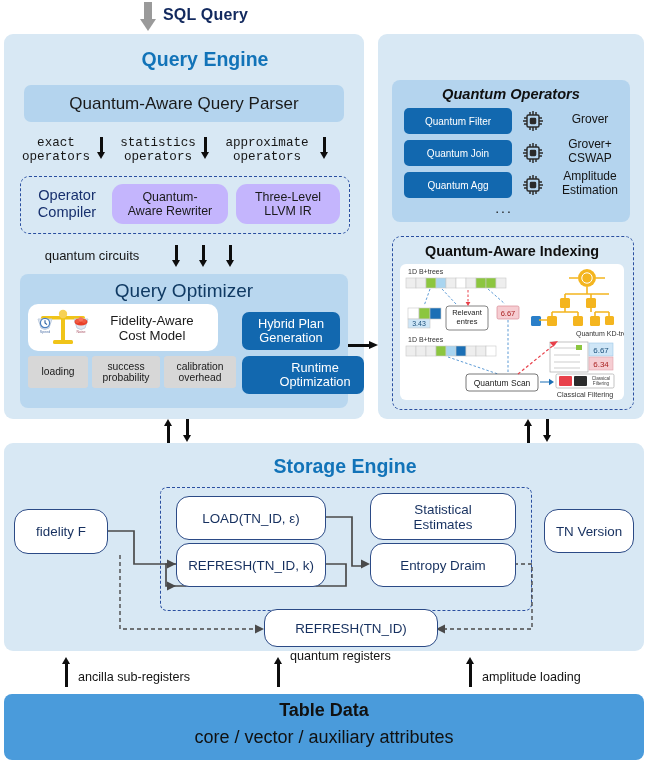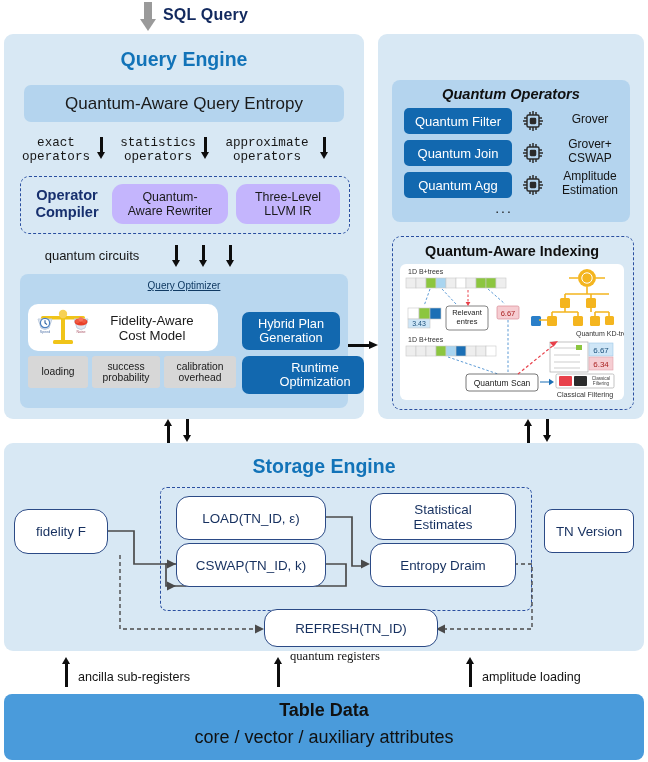--- a/index.html
+++ b/index.html
@@ -12,21 +12,21 @@
   #sql-arrow .shaft{position:absolute;left:4px;top:0;width:8px;height:19px;background:#9a9a9a;}
   #sql-arrow .head{position:absolute;left:0;top:17px;width:0;height:0;border-left:8px solid transparent;border-right:8px solid transparent;border-top:12px solid #9a9a9a;}
   #sql-query-label{left:163px;top:6px;font-size:16px;font-weight:bold;color:#12295e;letter-spacing:.2px;}
 
   
   .panel{background:#d8e8f4;border-radius:9px;}
   #query-engine-panel{left:4px;top:34px;width:360px;height:385px;}
   #execution-engine-panel{left:378px;top:34px;width:266px;height:385px;}
   #storage-engine-panel{left:4px;top:443px;width:640px;height:208px;}
 
-  .panel-title{font-size:19.5px;font-weight:bold;color:#1273b8;text-align:center;}
+  .panel-title{font-size:19.5px;font-weight:bold;color:#1273b8;text-align:center;padding-left:21px;}
   #query-engine-title{left:4px;top:48px;width:360px;}
   #execution-engine-title{left:378px;top:48px;width:266px;margin-top:44px;}
   #storage-engine-title{left:4px;top:455px;width:640px;}
 
   
   #query-parser{left:24px;top:85px;width:320px;height:37px;background:#b4d4ee;border-radius:7px;font-size:17px;color:#1a1a1a;}
 
   
   .oplabel{font-size:12.6px;color:#161616;line-height:14px;text-align:center;font-family:Liberation Mono, monospace;}
   #oplabel-exact{left:18px;top:136px;width:76px;}
@@ -50,40 +50,40 @@
   .oc-chip{position:absolute;background:#c4b5fd;border-radius:11px;font-size:12.4px;color:#1a1a1a;line-height:14px;}
   #oc-rewriter{left:112px;top:184px;width:116px;height:40px;}
   #oc-llvm{left:236px;top:184px;width:104px;height:40px;}
 
   
   #quantum-circuits-label{left:22px;top:248px;width:140px;font-size:13px;color:#161616;text-align:center;}
   #arrow-qc1{left:172px;top:245px;} #arrow-qc2{left:199px;top:245px;} #arrow-qc3{left:226px;top:245px;}
 
   
   #query-optimizer-box{left:20px;top:274px;width:328px;height:134px;background:#b9d7ef;border-radius:8px;}
-  #query-optimizer-title{left:20px;top:280px;width:328px;font-size:10px;color:#103a63;text-align:center;text-decoration:underline;}
+  #query-optimizer-title{left:20px;top:280px;width:328px;font-size:19px;color:#103a63;text-align:center;}
   #cost-model-card{left:28px;top:304px;width:190px;height:47px;background:#fff;border-radius:10px;display:flex;align-items:center;}
   #cost-model-label{font-size:13.2px;color:#1a1a1a;line-height:15px;text-align:center;flex:1;}
   .metric{position:absolute;background:#d7d7d7;border-radius:3px;font-size:10.3px;color:#1a1a1a;line-height:11.5px;text-align:center;}
   #metric-latency{left:28px;top:356px;width:60px;height:32px;}
   #metric-success{left:92px;top:356px;width:68px;height:32px;}
   #metric-calibration{left:164px;top:356px;width:72px;height:32px;}
   .blue-btn{position:absolute;background:#1268af;border-radius:7px;color:#fff;font-size:12.8px;line-height:14.5px;text-align:center;}
   #hybrid-plan-btn{left:242px;top:312px;width:98px;height:38px;}
   #runtime-opt-btn{left:242px;top:356px;width:98px;height:38px;padding-left:24px;}
 
   
   #arrow-exec-to-query{left:348px;top:341px;width:30px;height:9px;}
   #arrow-exec-to-query .shaft{position:absolute;left:0;top:3px;width:22px;height:3px;background:#0d0d0d;}
   #arrow-exec-to-query .head{position:absolute;left:21px;top:0;width:0;height:0;border-top:4.5px solid transparent;border-bottom:4.5px solid transparent;border-left:9px solid #0d0d0d;}
 
   
   #quantum-operators-box{left:392px;top:80px;width:238px;height:142px;background:#b4d4ee;border-radius:8px;}
   #quantum-operators-title{left:392px;top:86px;width:238px;font-size:14.6px;font-weight:bold;color:#101010;text-align:center;font-style:italic;}
-  .qop-btn{position:absolute;left:404px;width:108px;height:26px;background:#1268af;border-radius:5px;color:#fff;font-size:13px;}
+  .qop-btn{position:absolute;left:404px;width:108px;height:26px;background:#1268af;border-radius:5px;color:#fff;font-size:10px;}
   .chip-icon{position:absolute;left:522px;width:22px;height:24px;}
   .qop-algo{position:absolute;left:552px;width:76px;font-size:12px;color:#141414;line-height:13.5px;text-align:center;}
   #qop-ellipsis{left:392px;top:200px;width:224px;font-size:14px;color:#1a1a1a;text-align:center;letter-spacing:2px;}
 
   
   #indexing-box{left:392px;top:236px;width:240px;height:172px;border:1.6px dashed #2a4fa0;border-radius:9px;}
   #indexing-title{left:392px;top:243px;width:240px;font-size:14.4px;font-weight:bold;color:#101010;text-align:center;}
   #indexing-canvas{left:400px;top:264px;width:224px;height:136px;background:#fff;border-radius:6px;overflow:hidden;}
 
   
@@ -93,67 +93,67 @@
   .updown .d{left:19px;top:0;height:24px;} .updown .d .shaft{height:17px;} .updown .d .head{top:16px;}
 
   
   #storage-dashed-box{left:160px;top:487px;width:370px;height:122px;border:1.5px dashed #2a4fa0;border-radius:7px;}
   .wbox{position:absolute;background:#fff;border:1.4px solid #2b4a86;border-radius:13px;font-size:13.4px;color:#16305f;line-height:15px;text-align:center;}
   #fidelity-box{left:14px;top:509px;width:92px;height:43px;border-radius:14px;}
   #load-box{left:176px;top:496px;width:148px;height:42px;}
   #sample-box{left:176px;top:543px;width:148px;height:42px;}
   #stat-estimates-box{left:370px;top:493px;width:144px;height:45px;}
   #entropy-drain-box{left:370px;top:543px;width:144px;height:42px;}
-  #tn-version-box{left:544px;top:509px;width:88px;height:42px;border-radius:8px;}
+  #tn-version-box{left:544px;top:509px;width:88px;height:42px;border-radius:14px;}
   #refresh-box{left:264px;top:609px;width:172px;height:36px;}
 
   
   #bottom-arrow-1{left:62px;top:657px;} #bottom-arrow-2{left:274px;top:657px;} #bottom-arrow-3{left:466px;top:657px;}
   .uarrow.h30 .shaft{height:23px;}
   .bl{position:absolute;font-size:12.6px;color:#141414;}
-  #bottom-label-1{left:78px;top:670px;} #bottom-label-2{left:290px;top:649px;font-family:Liberation Serif, serif;} #bottom-label-3{left:482px;top:670px;}
+  #bottom-label-1{left:78px;top:670px;} #bottom-label-2{left:290px;top:649px;} #bottom-label-3{left:482px;top:670px;}
 
   
   #table-data-bar{left:4px;top:694px;width:640px;height:66px;background:#4a9bdb;border-radius:8px;}
   #table-data-title{left:4px;top:700px;width:640px;font-size:18px;font-weight:bold;color:#111;text-align:center;}
   #table-data-sub{left:4px;top:727px;width:640px;font-size:18px;color:#111;text-align:center;}
 </style>
 </head>
 <body>
 
 <div class="abs" id="sql-arrow">
   <div class="shaft"></div>
     <div class="head"></div>
 </div>
 <div class="abs" id="sql-query-label">SQL Query</div>
 
 <div class="abs panel" id="query-engine-panel"></div>
 <div class="abs panel-title" id="query-engine-title">Query Engine</div>
 
-<div class="abs ctr" id="query-parser">Quantum-Aware Query Entropy</div>
+<div class="abs ctr" id="query-parser">Quantum-Aware Query Parser</div>
 
 <div class="abs oplabel" id="oplabel-exact">exact<br>operators</div>
 <div class="abs oplabel" id="oplabel-statistics">statistics<br>operators</div>
 <div class="abs oplabel" id="oplabel-approximate">approximate<br>operators</div>
 
 <div class="darrow h22" id="arrow-exact">
     <div class="shaft"></div>
     <div class="head"></div>
   </div>
 <div class="darrow h22" id="arrow-statistics">
     <div class="shaft"></div>
     <div class="head"></div>
   </div>
 <div class="darrow h22" id="arrow-approximate">
     <div class="shaft"></div>
     <div class="head"></div>
   </div>
 
 <div class="abs" id="operator-compiler-box"></div>
-<div class="abs ctr" id="operator-compiler-label" style="height:40px;font-weight:bold;">Operator<br>Compiler</div>
+<div class="abs ctr" id="operator-compiler-label" style="height:40px;">Operator<br>Compiler</div>
 <div class="abs oc-chip ctr" id="oc-rewriter">Quantum-<br>Aware Rewriter</div>
 <div class="abs oc-chip ctr" id="oc-llvm">Three-Level<br>LLVM IR</div>
 
 <div class="abs" id="quantum-circuits-label">quantum circuits</div>
 <div class="darrow h22" id="arrow-qc1">
     <div class="shaft"></div>
     <div class="head"></div>
   </div>
 <div class="darrow h22" id="arrow-qc2">
     <div class="shaft"></div>
@@ -377,21 +377,21 @@
   <g stroke="#4a4a4a" stroke-width="1.4" stroke-dasharray="4,3" fill="none">
     <path d="M120 112 v74 h138"></path>
     <path d="M514 121 h18 v65 h-92"></path>
   </g>
   <path d="M264 186 l-9 -4.5 v9 z" fill="#4a4a4a"></path>
   <path d="M436 186 l9 -4.5 v9 z" fill="#4a4a4a"></path>
 </svg>
 
 <div class="abs wbox ctr" id="fidelity-box">fidelity F</div>
 <div class="abs wbox ctr" id="load-box">LOAD(TN_ID, ε)</div>
-<div class="abs wbox ctr" id="sample-box">CSWAP(TN_ID, k)</div>
+<div class="abs wbox ctr" id="sample-box">REFRESH(TN_ID, k)</div>
 <div class="abs wbox ctr" id="stat-estimates-box">Statistical<br>Estimates</div>
 <div class="abs wbox ctr" id="entropy-drain-box">Entropy Draim</div>
 <div class="abs wbox ctr" id="tn-version-box">TN Version</div>
 <div class="abs wbox ctr" id="refresh-box">REFRESH(TN_ID)</div>
 
 <div class="uarrow h30 abs" id="bottom-arrow-1" style="height:30px;">
     <div class="shaft"></div>
     <div class="head"></div>
   </div>
 <div class="uarrow h30 abs" id="bottom-arrow-2" style="height:30px;">

